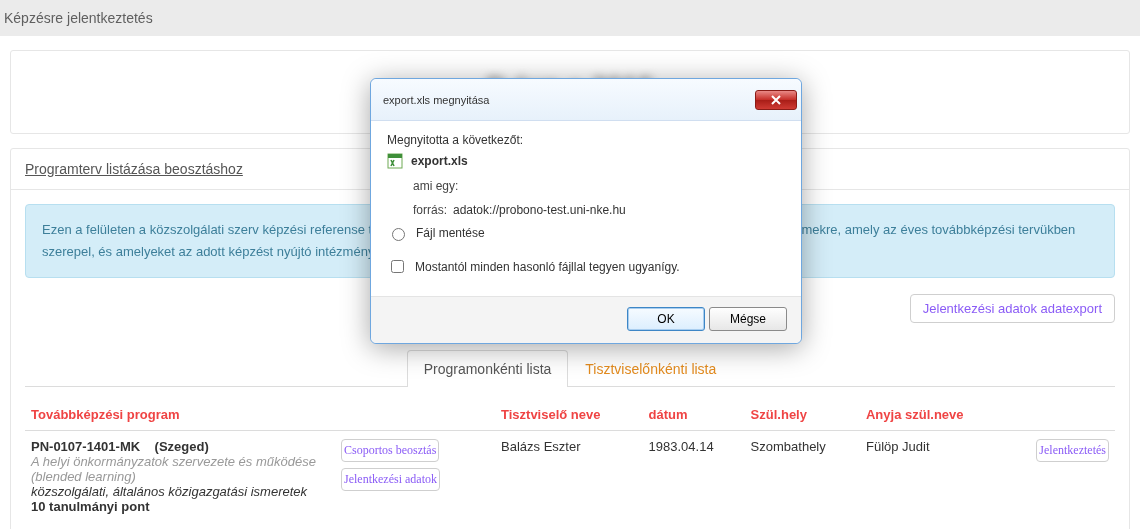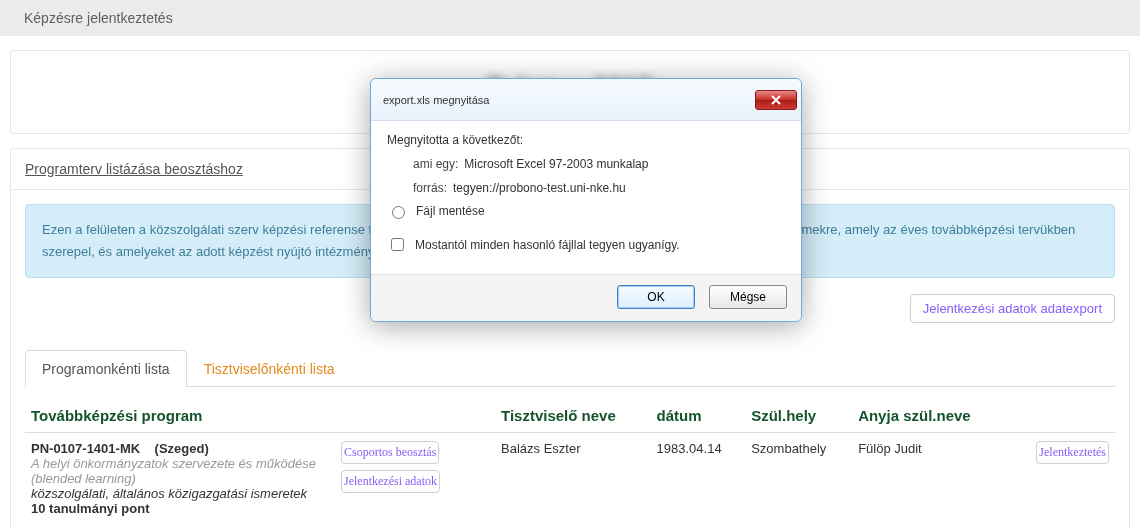--- a/index.html
+++ b/index.html
@@ -15,45 +15,45 @@
     --info-text:#3d7f9a;
     --pagebg:#fff;
     --topbar:#ebebeb;
     --btn-border:#cfcfcf;
     --win-border:#6fa7df;
     --win-inner:#fff;
   }
   *{box-sizing:border-box;font-family:Arial,Helvetica,sans-serif;}
   body{margin:0;background:var(--pagebg);color:var(--text);font-size:13px;}
 
-  .topbar{background:var(--topbar);padding:10px 24px;color:#5f5f5f;font-size:14px;}
+  .topbar{background:var(--topbar);padding:10px 4px;color:#5f5f5f;font-size:14px;}
 
   .header-band{margin:14px 10px 0 10px;border:1px solid var(--panel-border);border-radius:3px;
     padding:20px 0 30px 0;display:flex;justify-content:center;position:relative;text-align:center;}
   .header-band .blur{filter:blur(4px);color:#888;font-size:28px;font-weight:bold;}
 
   .panel{margin:14px 10px 0 10px;border:1px solid var(--panel-border);border-radius:3px;}
   .panel-head{padding:12px 14px;color:#555;font-size:14px;border-bottom:1px solid var(--panel-border);text-decoration:underline;}
   .panel-body{padding:14px;}
 
   .info{background:var(--info-bg);border:1px solid var(--info-border);color:var(--info-text);
     line-height:1.7;padding:14px 16px;border-radius:4px;margin:0;}
 
   .toolbar{display:flex;justify-content:flex-end;margin-top:16px;}
   .btn{display:inline-block;background:#fff;border:1px solid var(--btn-border);border-radius:4px;
     padding:6px 12px;font-size:13px;color:#8b5cf6;cursor:pointer;}
   .btn-sm{padding:3px 2px;font-size:12px;font-family:Liberation Serif, serif;}
 
-  .tabs{display:flex;align-items:flex-end;border-bottom:1px solid var(--tab-border);margin-top:26px;}
+  .tabs{display:flex;align-items:flex-end;border-bottom:1px solid var(--tab-border);margin-top:26px;justify-content:center;}
   .tab{padding:10px 16px;font-size:14px;cursor:pointer;color:var(--link);border:1px solid transparent;
     border-bottom:none;position:relative;top:1px;}
   .tab.active{color:#555;border-color:var(--tab-border);border-radius:4px 4px 0 0;background:#fff;}
 
   .table{width:100%;margin-top:12px;border-collapse:collapse;}
-  .table th{text-align:left;font-weight:bold;font-size:15px;color:#14532d;padding:8px 6px;
+  .table th{text-align:left;font-weight:bold;font-size:13px;color:#ef4444;padding:8px 6px;
     border-bottom:1px solid var(--border);}
   .table td{vertical-align:top;padding:8px 6px;font-size:13px;color:#333;}
   .muted{color:var(--faint);font-style:italic;}
   .italic{font-style:italic;}
 
   
   .dialog{position:absolute;left:370px;top:78px;width:432px;
     border:1px solid var(--win-border);border-radius:6px;background:var(--win-inner);
     box-shadow:0 4px 28px rgba(0,0,0,.35);}
   .dlg-title{display:flex;align-items:center;justify-content:space-between;
@@ -67,21 +67,21 @@
   .dlg-close svg{display:block}
   .dlg-body{padding:12px 16px 14px 16px;font-size:12px;color:#333;}
   .dlg-file{display:flex;align-items:center;gap:8px;margin:6px 0 4px 0;}
   .dlg-file .fname{font-weight:bold;}
   .kv{display:flex;gap:6px;margin:10px 0 2px 26px;}
   .kv .k{color:#444;}
   .radio-row{display:flex;align-items:center;gap:8px;margin:8px 0;}
   .select{flex:1;}
   .select select{width:100%;font-size:12px;padding:2px 4px;}
   .check-row{display:flex;align-items:center;gap:8px;margin:16px 0 6px 0;}
-  .dlg-actions{display:flex;justify-content:flex-end;gap:14px;
+  .dlg-actions{display:flex;justify-content:flex-end;gap:4px;
     padding:10px 14px 12px 14px;border-top:1px solid #e4e4e4;background:#f4f4f4;
     border-radius:0 0 6px 6px;}
   .winbtn{min-width:78px;padding:4px 14px;font-size:12px;border:1px solid #8a8a8a;
     border-radius:3px;background:linear-gradient(#fefefe,#e7e7e7);cursor:pointer;color:#000;}
   .winbtn.primary{border-color:#3d86c6;box-shadow:0 0 0 1px #a8cdef inset;background:linear-gradient(#f6fbff,#dceefe);}
 
   .xls-icon{width:16px;height:16px;}
 </style>
 </head>
 <body>
@@ -159,28 +159,35 @@
     <span>export.xls megnyitása</span>
     <div class="dlg-close">
       <svg width="12" height="10" viewBox="0 0 12 10">
         <path d="M2 1 L10 9 M10 1 L2 9" stroke="#fff" stroke-width="2" fill="none"></path>
       </svg>
     </div>
   </div>
   <div class="dlg-body">
     <div>Megnyitotta a következőt:</div>
 
+    <div class="dlg-file">
+      <svg class="xls-icon" viewBox="0 0 16 16">
+        <rect x="1" y="1" width="14" height="14" fill="#fff" stroke="#6faa55"></rect>
+        <rect x="1" y="1" width="14" height="4" fill="#3f8f3a"></rect>
+        <path d="M4 7 L7 13 M7 7 L4 13" stroke="#3f8f3a" stroke-width="1.6"></path>
+      </svg>
+      <span class="fname">export.xls</span>
+    </div>
 
     <div class="kv">
       <span class="k">ami egy:</span>
-      <span>Microsoft Excel 97-2003 munkalap</span>
     </div>
     <div class="kv">
       <span class="k">forrás:</span>
-      <span>tegyen://probono-test.uni-nke.hu</span>
+      <span>adatok://probono-test.uni-nke.hu</span>
     </div>
 
 
 
     <div class="radio-row">
       <input type="radio" name="act" style="">
       <label>Fájl mentése</label>
     </div>
 
     <div class="check-row">

